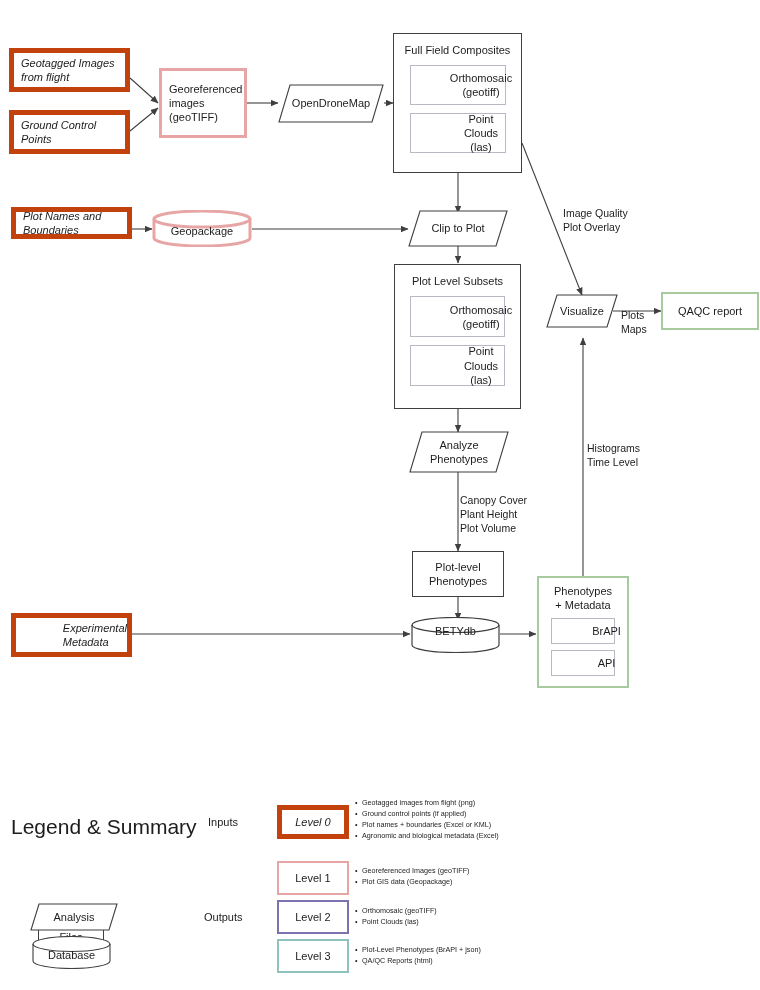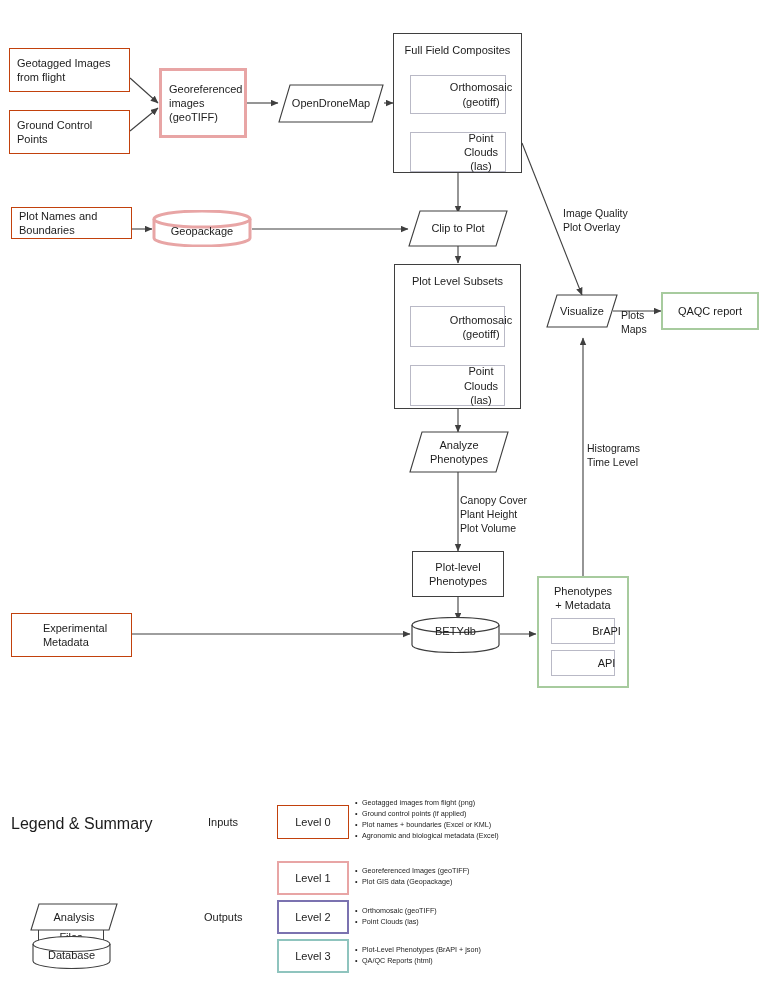--- a/index.html
+++ b/index.html
@@ -57,26 +57,27 @@
   .box-green {
     border: 2px solid #a7cb9e;
   }
   .box-purple {
     border: 2px solid #7b72b0;
   }
   .box-teal {
     border: 2px solid #8fc4be;
   }
   .box-gray {
-    border: 1px solid #c2410c;
+    border: 5px solid #c2410c;
+    font-style: italic;
   }
   .group-box {
     justify-content: flex-start;
     padding-top: 9px;
-    gap: 18px;
+    gap: 8px;
   }
   .group-title {
     font-size: 11px;
   }
   
   .para {
     position: absolute;
     display: flex;
     align-items: center;
     justify-content: center;
@@ -113,21 +114,21 @@
   }
   .edge-label {
     position: absolute;
     font-size: 10.5px;
     line-height: 1.35;
     color: #1c1c1c;
     white-space: pre;
   }
   .legend-title {
     position: absolute;
-    font-size: 16px;
+    font-size: 21px;
     color: #1c1c1c;
   }
   .legend-colhead {
     position: absolute;
     font-size: 11px;
     color: #1c1c1c;
   }
   .legend-bullets {
     position: absolute;
     font-size: 7.2px;
@@ -261,21 +262,21 @@
     </svg>
     <span class="para-label" style="white-space:pre-line;">Analyze
 Phenotypes</span>
   </div>
 
   <div class="node box-dark" style="left:412px;top:551px;width:92px;height:46px;">
     <span style="white-space:pre-line;">Plot-level
 Phenotypes</span>
   </div>
 
-  <div class="node box box-gray" style="left:11px;top:613px;width:121px;height:44px;align-items:center;padding-left:7px;">
+  <div class="node box box-gray" style="left:11px;top:613px;width:121px;height:44px;align-items:flex-end;padding-left:7px;">
     <span style="white-space:pre-line;text-align:left;">Experimental
 Metadata</span>
   </div>
 
   <div class="cyl" style="left:411px;top:617px;width:89px;height:23px;">
     <svg class="cyl-shape" viewBox="0 0 89 36" preserveAspectRatio="none">
       <path d="M1,8 L1,28 A43.5,7.5 0 0 0 88,28 L88,8 A43.5,7.5 0 0 0 1,8 Z" fill="#ffffff" stroke="#3f3f3f" stroke-width="1.2"></path>
       <path d="M1,8 A43.5,7.5 0 0 0 88,8" fill="none" stroke="#3f3f3f" stroke-width="1.2"></path>
     </svg>
     <span class="cyl-label" style="padding-top:5px;">BETYdb</span>

